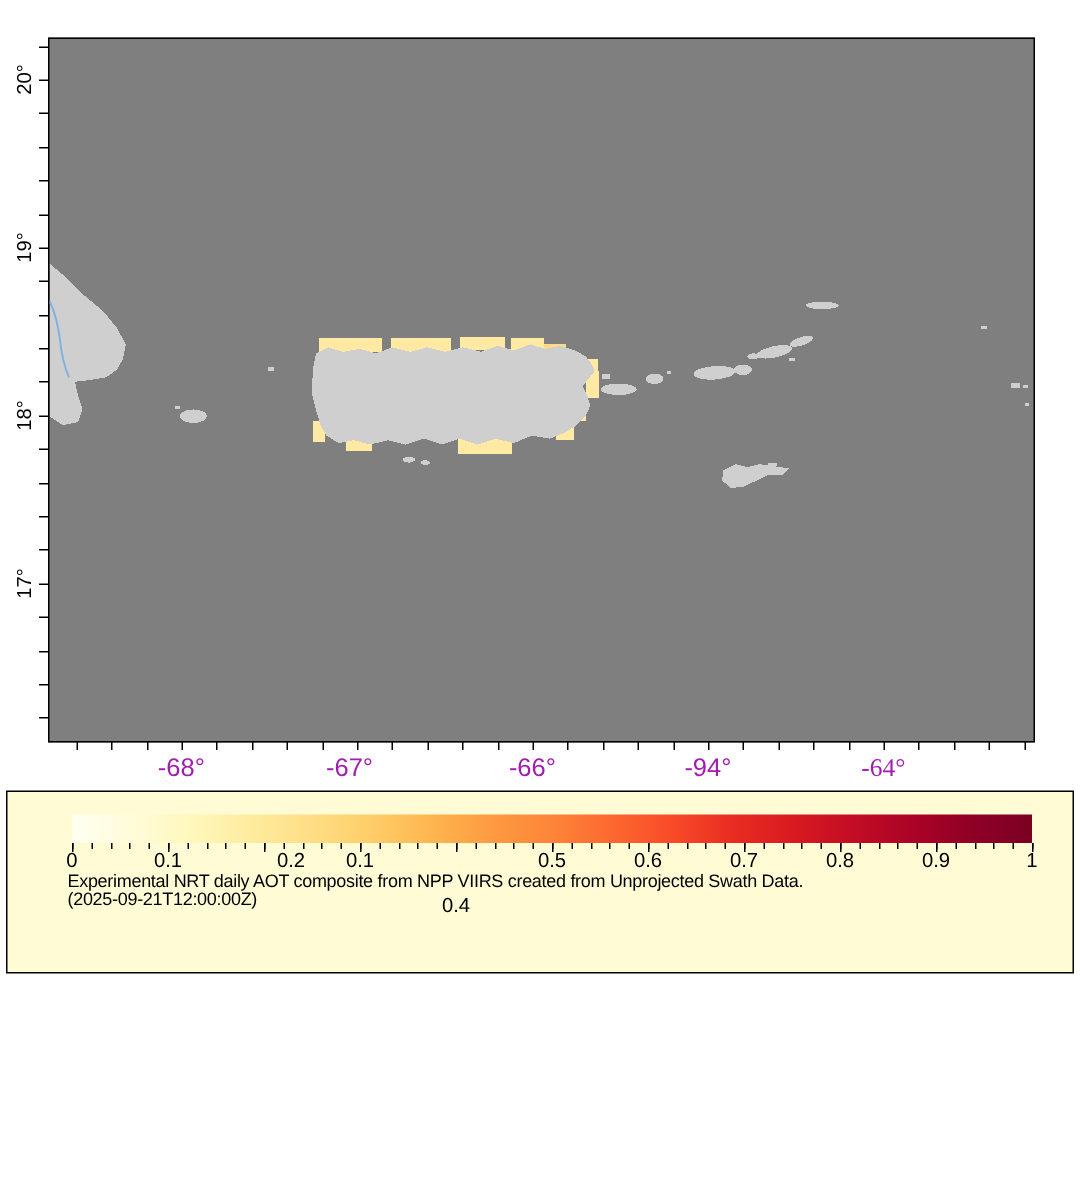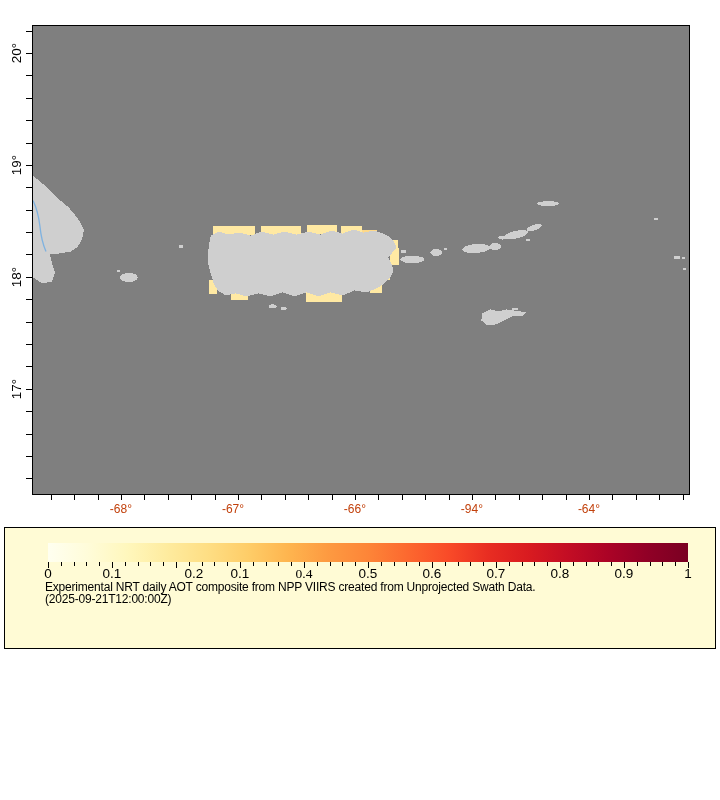--- a/index.html
+++ b/index.html
@@ -13,21 +13,21 @@
     position:absolute; left:32px; top:25px; width:658px; height:470px;
     background:var(--ocean-nodata,#7f7f7f);
     border:1.5px solid var(--frame,#000); box-sizing:border-box;
   }
   #map svg{display:block; width:100%; height:100%;}
   .tick{position:absolute; background:var(--frame,#000);}
   .tick.x{width:1px; height:6px;}
   .tick.y{width:6px; height:1px;}
   .xlab{
     position:absolute; transform:translateX(-50%);
-    font-size:12px; color:#c2410c; white-space:nowrap;
+    font-size:17px; color:#a21caf; white-space:nowrap;
   }
   .ylab{
     position:absolute; transform:translate(-50%,-50%) rotate(-90deg);
     font-size:13.5px; color:#000; white-space:nowrap;
   }
   #legend-box{
     position:absolute; left:4px; top:527px; width:712px; height:122px;
     background:var(--legend-bg,#fffacd);
     border:1.5px solid var(--frame,#000); box-sizing:border-box;
   }
@@ -134,21 +134,21 @@
       <div class="tick x" style="left: 565.557px; top: 494px;"></div>
       <div class="tick x" style="left: 588.958px; top: 494px;"></div>
       <div class="tick x" style="left: 612.36px; top: 494px;"></div>
       <div class="tick x" style="left: 635.761px; top: 494px;"></div>
       <div class="tick x" style="left: 659.163px; top: 494px;"></div>
       <div class="tick x" style="left: 682.565px; top: 494px;"></div>
       <div class="xlab" style="left: 120.926px; top: 502px;">-68°</div>
       <div class="xlab" style="left: 233px; top: 502px;">-67°</div>
       <div class="xlab" style="left: 354.942px; top: 502px;">-66°</div>
       <div class="xlab" style="left: 471.95px; top: 502px;">-94°</div>
-      <div class="xlab" style="left: 588.958px; top: 502px;">-64°</div>
+      <div class="xlab" style="left: 588.958px; top: 502px; font-family: Liberation Serif, serif;">-64°</div>
       <div class="tick y" style="left: 26px; top: 478.329px;"></div>
       <div class="tick y" style="left: 26px; top: 455.943px;"></div>
       <div class="tick y" style="left: 26px; top: 433.556px;"></div>
       <div class="tick y" style="left: 26px; top: 411.169px;"></div>
       <div class="tick y" style="left: 26px; top: 388.783px;"></div>
       <div class="tick y" style="left: 26px; top: 366.396px;"></div>
       <div class="tick y" style="left: 26px; top: 344.01px;"></div>
       <div class="tick y" style="left: 26px; top: 321.623px;"></div>
       <div class="tick y" style="left: 26px; top: 299.236px;"></div>
       <div class="tick y" style="left: 26px; top: 276.85px;"></div>
@@ -226,21 +226,21 @@
       <div class="cbtick minor" style="left: 688px; top: 562px;"></div>
       <div class="cbtick major" style="left: 48px; top: 562px;"></div>
       <div class="cblab" style="left: 48px; top: 566px;">0</div>
       <div class="cbtick major" style="left: 112px; top: 562px;"></div>
       <div class="cblab" style="left: 112px; top: 566px;">0.1</div>
       <div class="cbtick major" style="left: 176px; top: 562px;"></div>
       <div class="cblab" style="left: 176px; top: 566px; margin-left: 18px;">0.2</div>
       <div class="cbtick major" style="left: 240px; top: 562px;"></div>
       <div class="cblab" style="left: 240px; top: 566px;">0.1</div>
       <div class="cbtick major" style="left: 304px; top: 562px;"></div>
-      <div class="cblab" style="left: 304px; top: 566px; font-family: Liberation Serif, serif;">0.4</div>
+      <div class="cblab" style="left: 304px; top: 596px;">0.4</div>
       <div class="cbtick major" style="left: 368px; top: 562px;"></div>
       <div class="cblab" style="left: 368px; top: 566px; text-align: right;">0.5</div>
       <div class="cbtick major" style="left: 432px; top: 562px;"></div>
       <div class="cblab" style="left: 432px; top: 566px;">0.6</div>
       <div class="cbtick major" style="left: 496px; top: 562px;"></div>
       <div class="cblab" style="left: 496px; top: 566px;">0.7</div>
       <div class="cbtick major" style="left: 560px; top: 562px;"></div>
       <div class="cblab" style="left: 560px; top: 566px;">0.8</div>
       <div class="cbtick major" style="left: 624px; top: 562px;"></div>
       <div class="cblab" style="left: 624px; top: 566px;">0.9</div>

